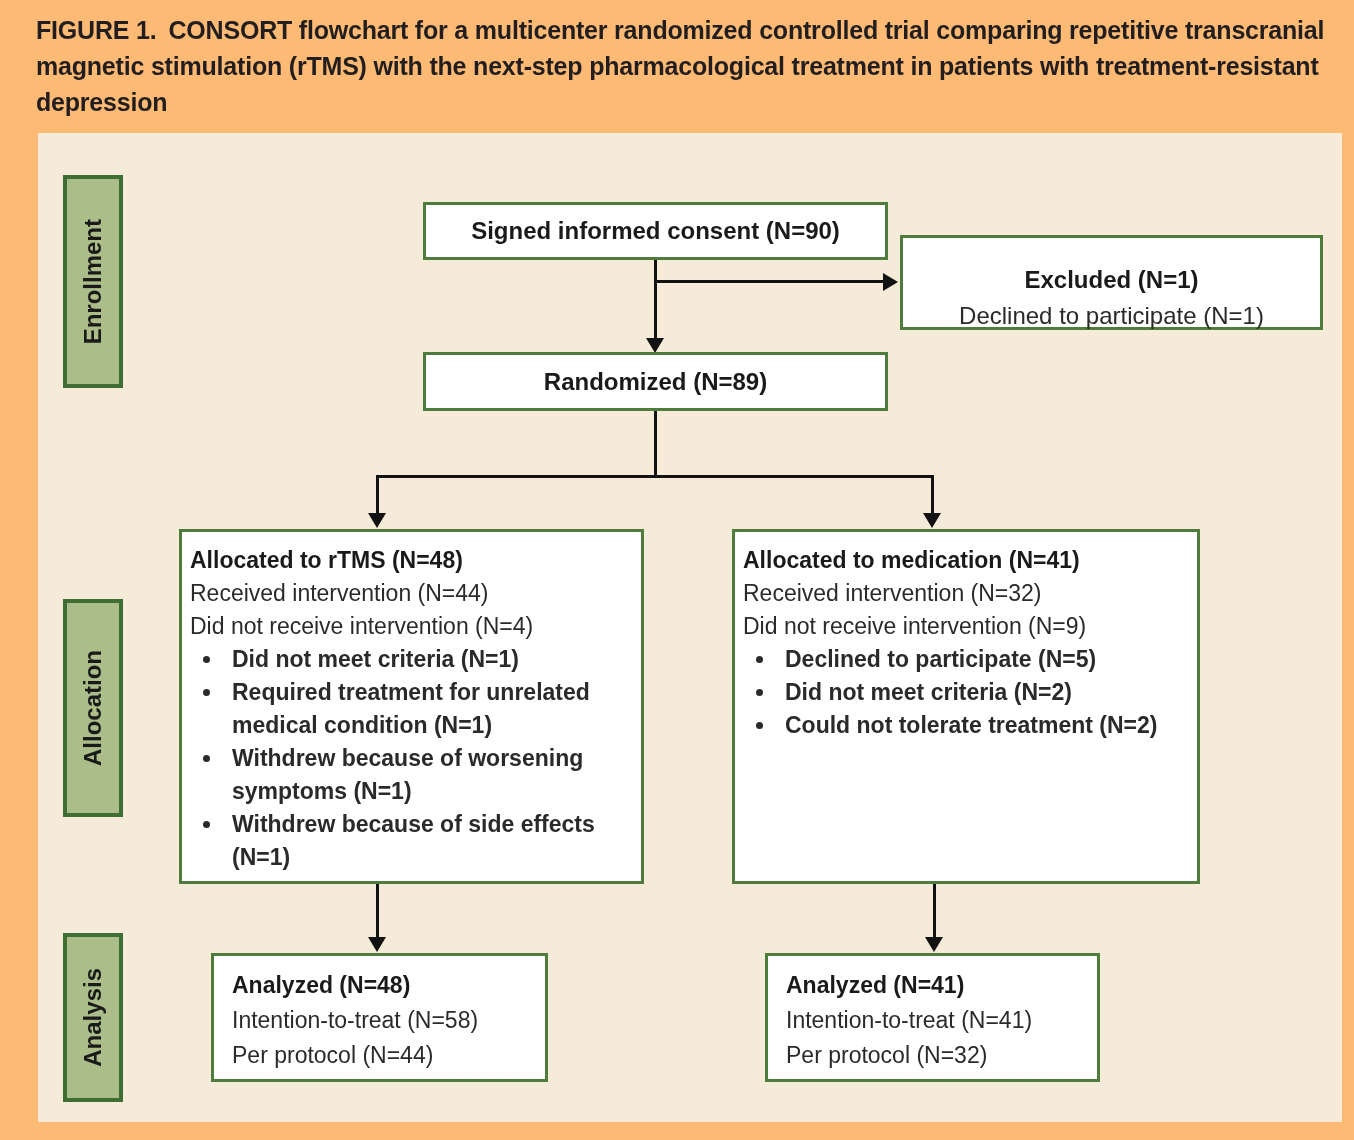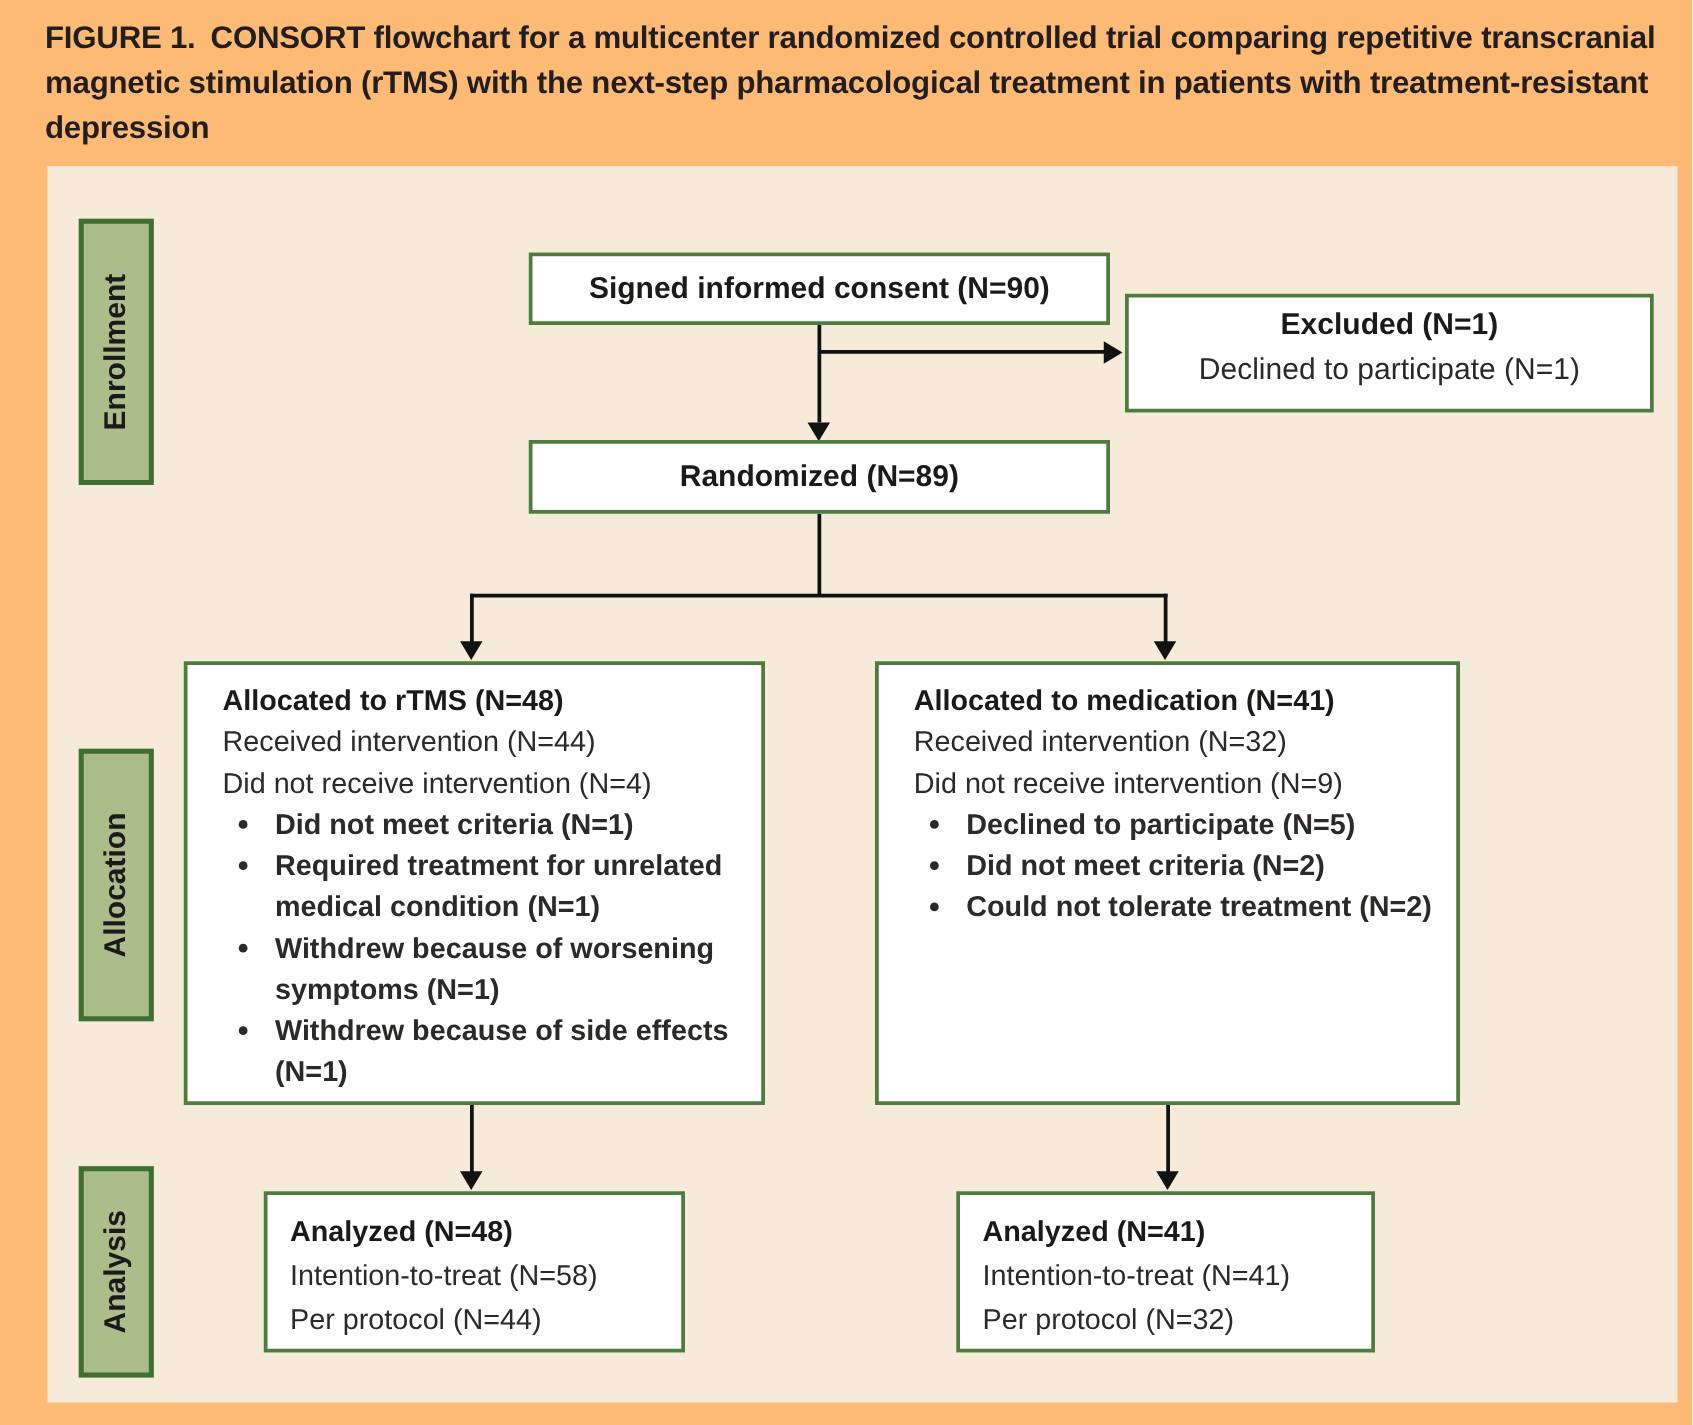--- a/index.html
+++ b/index.html
@@ -74,26 +74,26 @@
     align-items: center;
     justify-content: center;
     text-align: center;
   }
   #box-consent    { left: 423px; top: 154px; width: 465px; height: 58px; font-size: 24px; margin-top: 48px; }
   #box-randomized { left: 423px; top: 352px; width: 465px; height: 59px; font-size: 24px; justify-content: center; }
 
   #box-excluded {
     left: 900px; top: 235px; width: 423px; height: 95px;
     text-align: center;
-    padding-top: 4px;
+    padding-top: 24px;
     line-height: 36px;
     font-size: 24px;
   }
 
-  .detail-box { padding: 12px 10px 10px 28px; line-height: 33px; }
+  .detail-box { padding: 12px 10px 10px 8px; line-height: 33px; margin-left: 32px; }
   #box-alloc-rtms { left: 147px; top: 529px; width: 465px; height: 355px; }
   #box-alloc-med  { left: 700px; top: 529px; width: 468px; height: 355px; }
 
   .detail-box ul {
     margin: 0;
     padding: 0 0 0 34px;
     list-style: disc;
     font-weight: bold;
   }
   .detail-box ul li { padding-left: 8px; }

